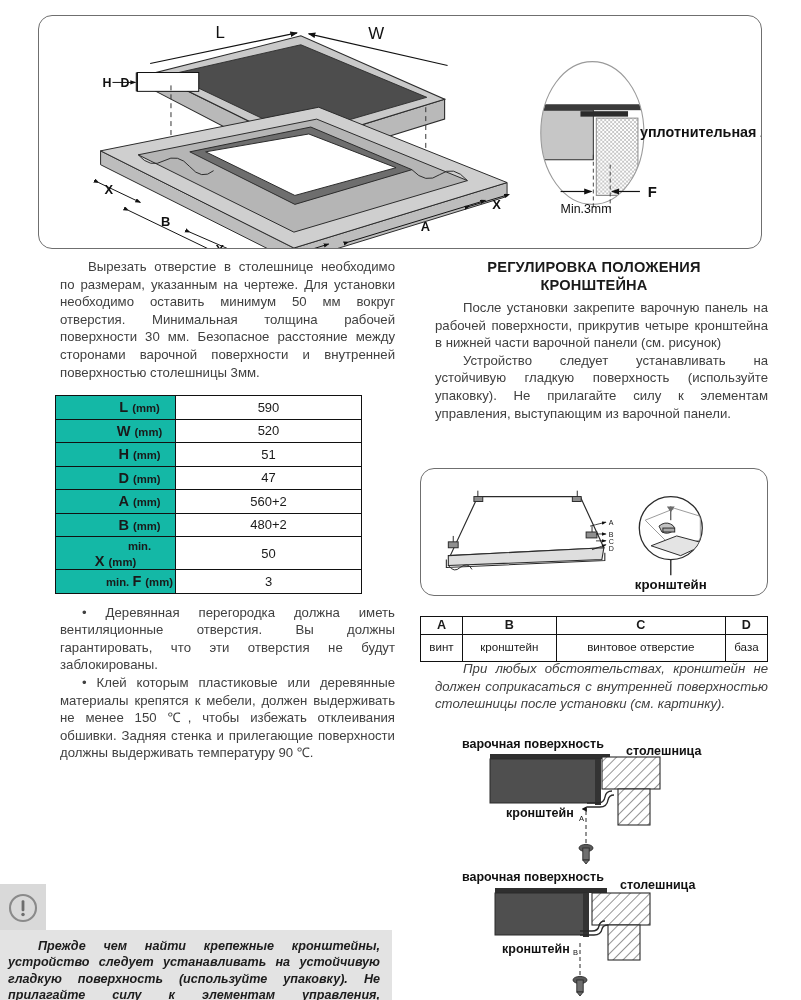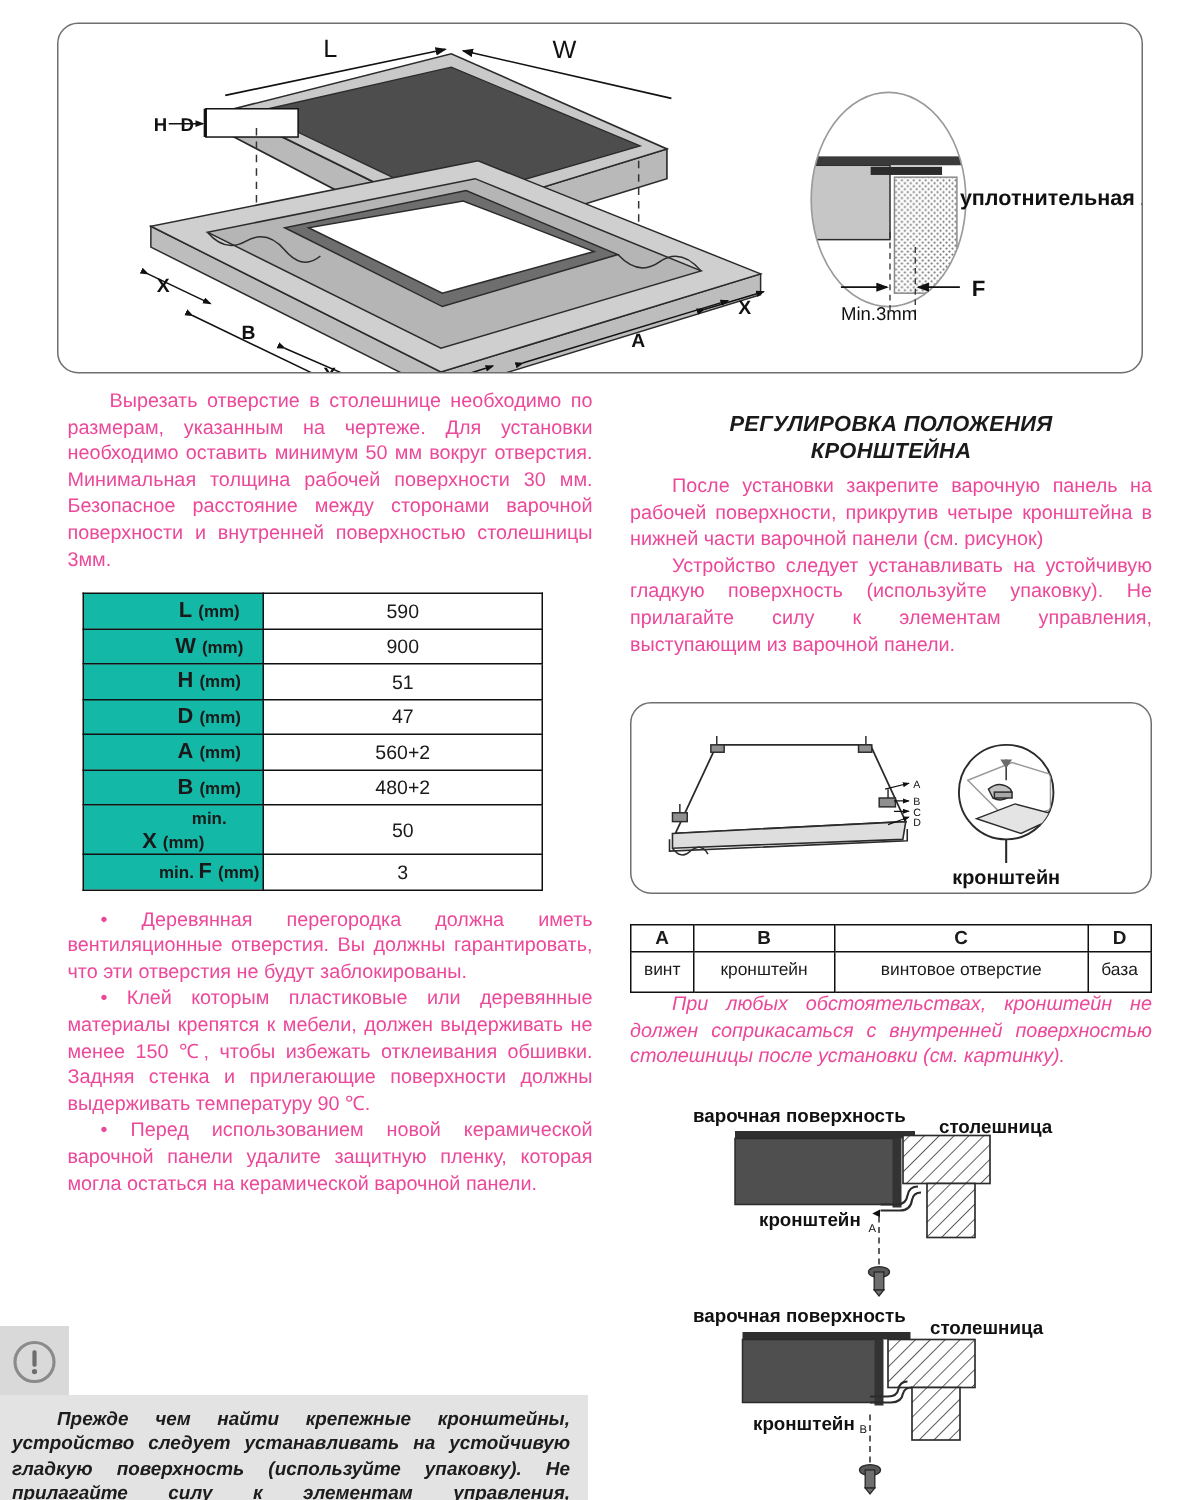--- a/index.html
+++ b/index.html
@@ -23,38 +23,37 @@
   #top-diagram { left: 38px; top: 15px; width: 724px; height: 234px; }
 
   .svgwrap { position: absolute; left: 0; top: 0; width: 100%; height: 100%; }
 
   
   .col { position: absolute; }
   #left-col  { left: 45px;  top: 258px; width: 350px; }
   #right-col { left: 420px; top: 258px; width: 348px; }
 
   p.body {
-    margin: 0 0 0 0;
+    margin: 0 0 0 15px;
     font-size: 13.2px;
     line-height: 17.6px;
     text-align: justify;
     text-indent: 28px;
-    color: #ec4899;
+    color: #404040;
     hyphens: none;
   }
   p.bullet { text-indent: 22px; }
 
   h2.section-title {
-    margin: 16px 0 5px 0;
+    margin: 0 0 5px 0;
     font-size: 14.6px;
     font-weight: bold;
     text-align: center;
     line-height: 18px;
     letter-spacing: .2px;
-    font-style: italic;
   }
 
   
   table.spec {
     border-collapse: collapse;
     margin: 14px 0 0 10px;
     width: 307px;
     border: 1.6px solid #111;
   }
   table.spec td {
@@ -237,21 +236,21 @@
     <p class="body">Вырезать отверстие в столешнице необходимо по размерам, указанным на чертеже. Для установки необходимо оставить минимум 50 мм вокруг отверстия. Минимальная толщина рабочей поверхности 30 мм. Безопасное расстояние между сторонами варочной поверхности и внутренней поверхностью столешницы 3мм.</p>
 
     <table class="spec">
       <tbody>
         <tr>
           <td class="key"><span class="pfx"></span><span>L</span>&nbsp;<span class="u">(mm)</span></td>
           <td class="val">590</td>
         </tr>
         <tr>
           <td class="key"><span class="pfx"></span><span>W</span>&nbsp;<span class="u">(mm)</span></td>
-          <td class="val">900</td>
+          <td class="val">520</td>
         </tr>
         <tr>
           <td class="key"><span class="pfx"></span><span>H</span>&nbsp;<span class="u">(mm)</span></td>
           <td class="val">51</td>
         </tr>
         <tr>
           <td class="key"><span class="pfx"></span><span>D</span>&nbsp;<span class="u">(mm)</span></td>
           <td class="val">47</td>
         </tr>
         <tr>
@@ -269,21 +268,20 @@
         <tr>
           <td class="key"><span class="pfx">min. </span><span>F</span>&nbsp;<span class="u">(mm)</span></td>
           <td class="val">3</td>
         </tr>
       </tbody>
     </table>
 
     <div style="height:10px"></div>
     <p class="body bullet">• Деревянная перегородка должна иметь вентиляционные отверстия. Вы должны гарантировать, что эти отверстия не будут заблокированы.</p>
     <p class="body bullet">• Клей которым пластиковые или деревянные материалы крепятся к мебели, должен выдерживать не менее 150 ℃, чтобы избежать отклеивания обшивки. Задняя стенка и прилегающие поверхности должны выдерживать температуру 90 ℃.</p>
-    <p class="body bullet">• Перед использованием новой керамической варочной панели удалите защитную пленку, которая могла остаться на керамической варочной панели.</p>
   </div>
 
   <div id="warning-box">
     <div class="warn-icon-cell">
       <svg width="30" height="30" viewBox="0 0 30 30">
         <circle cx="15" cy="15" r="13" fill="none" stroke="#8a8a8a" stroke-width="2.1"></circle>
         <rect x="13.6" y="7.2" width="2.8" height="11" rx="1.2" fill="#6d6d6d"></rect>
         <circle cx="15" cy="21.4" r="1.75" fill="#6d6d6d"></circle>
       </svg>
     </div>

